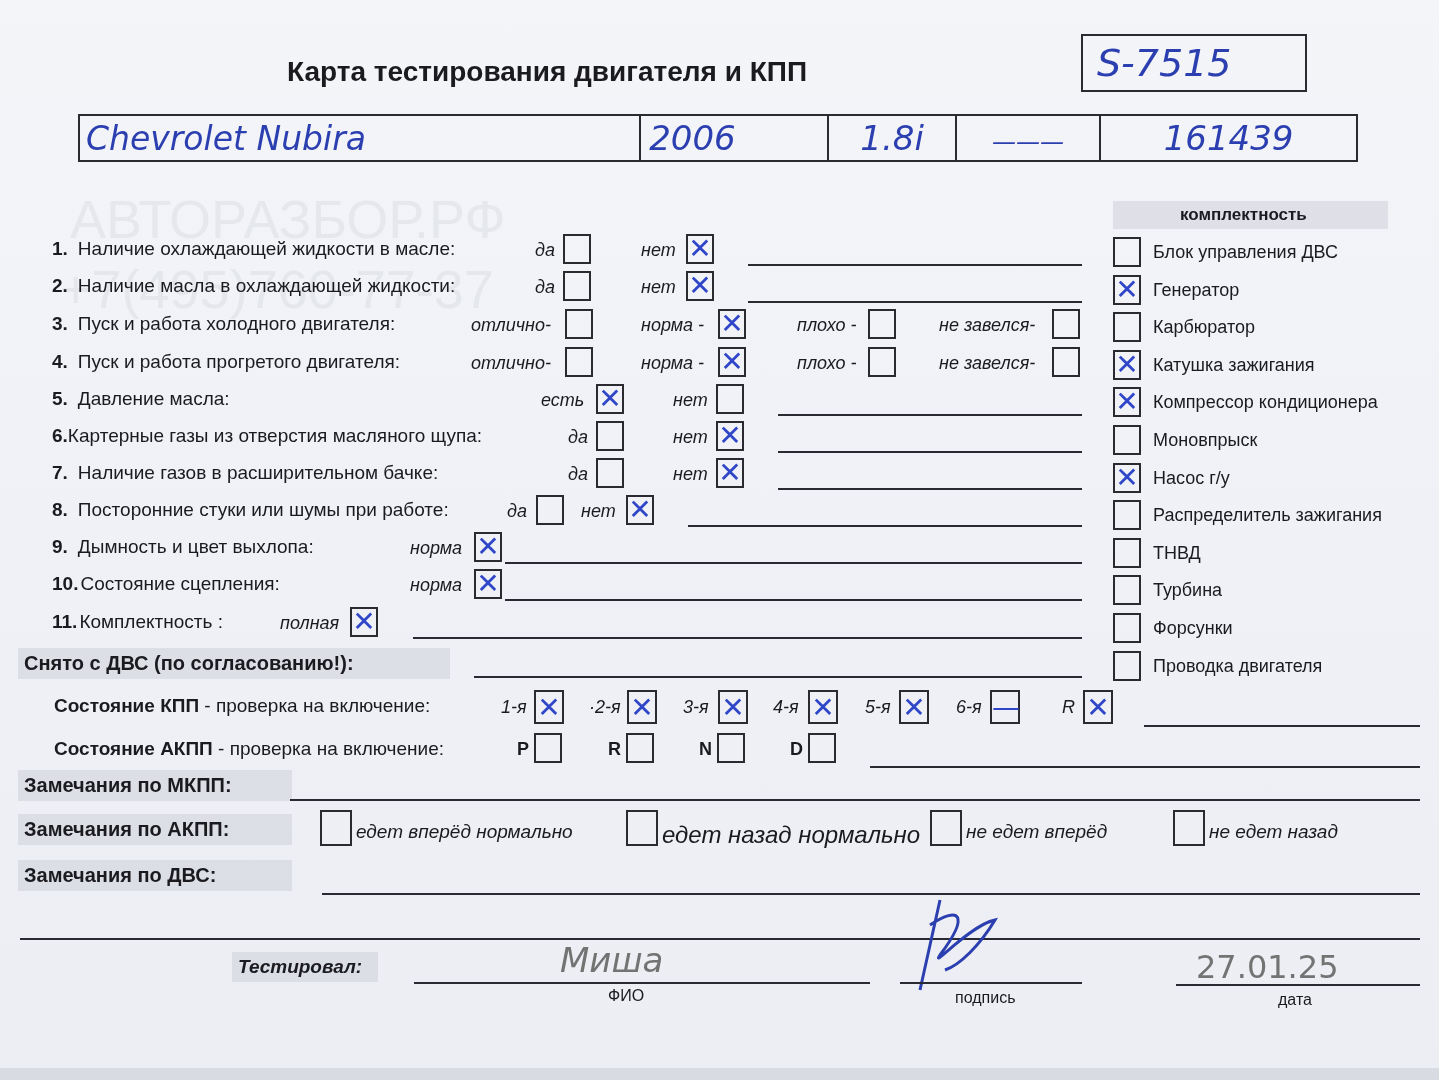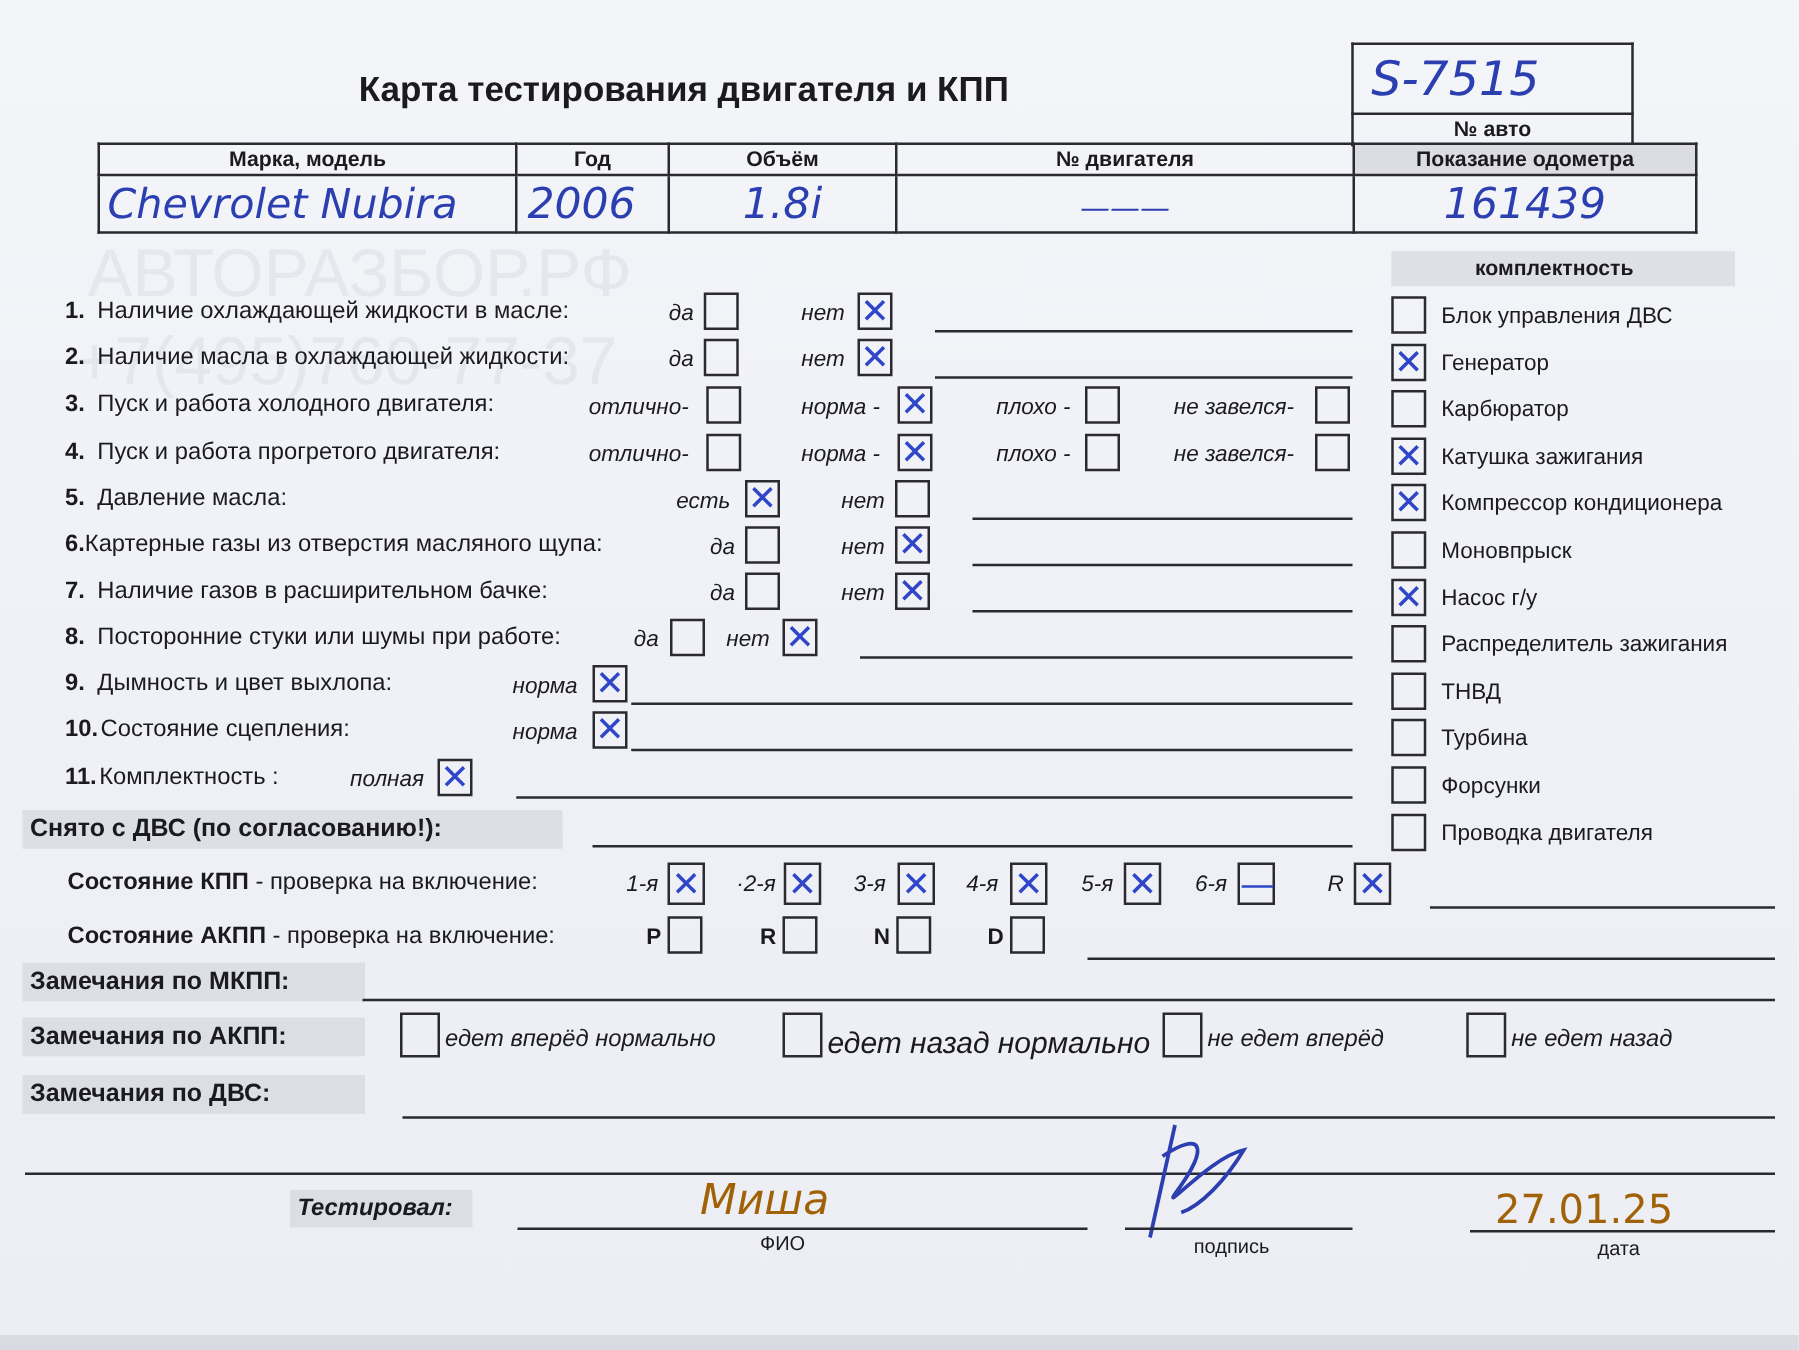--- a/index.html
+++ b/index.html
@@ -32,54 +32,44 @@
     color:#2f46c8; font-size:28px; line-height:26px; text-align:center; font-family:"DejaVu Sans", sans-serif;
   }
   .q { position:absolute; font-size:19px; white-space:nowrap; }
   .q b { font-weight:bold; }
   .opt { position:absolute; font-size:18px; font-style:italic; white-space:nowrap; }
   .kit-label { position:absolute; font-size:18px; white-space:nowrap; }
   .section { position:absolute; font-size:20px; font-weight:bold; white-space:nowrap; padding:4px 6px; }
   .shade { background:rgba(200,202,210,0.45); }
   .small { position:absolute; font-size:16px; white-space:nowrap; }
   .sig {
-    position:absolute; font-family:"DejaVu Sans", sans-serif; font-style:italic; color:#a16207;
+    position:absolute; font-family:"DejaVu Sans", sans-serif; font-style:italic; color:#737373;
   }
 </style>
 </head>
 <body>
 
 <div class="paper"></div>
 <div class="bottom-edge"></div>
 
 <div class="abs watermark" style="left:70px;top:188px;">АВТОРАЗБОР.РФ</div>
 <div class="abs watermark" style="left:60px;top:258px;">+7(495)760-77-37</div>
 
 <div class="abs title">Карта тестирования двигателя  и КПП</div>
 
 <table class="hdr" style="left:1081px;top:34px;width:226px;">
   <tbody>
       <tr>
         <td class="hdr-val" style="height:54px;text-align:left;padding-left:14px;"><span class="hand" style="font-size:38px;">S-7515</span></td>
       </tr>
-  <tr>
-        <td class="hdr-label">№ авто</td>
-      </tr>
 </tbody>
   </table>
 
 <table class="hdr" style="left:78px;top:114px;width:1280px;">
   <tbody>
-      <tr>
-    <td class="hdr-label" style="width:332px;">Марка, модель</td>
-    <td class="hdr-label" style="width:120px;">Год</td>
-    <td class="hdr-label" style="width:180px;">Объём</td>
-    <td class="hdr-label" style="width:364px;">№ двигателя</td>
-    <td class="hdr-label gray">Показание одометра</td>
-  </tr>
   <tr>
     <td class="hdr-val" style="text-align:left;padding-left:6px;"><span class="hand" style="font-size:33px;">Chevrolet Nubira</span></td>
     <td class="hdr-val" style="text-align:left;padding-left:8px;"><span class="hand">2006</span></td>
     <td class="hdr-val"><span class="hand">1.8i</span></td>
     <td class="hdr-val"><span class="hand" style="font-size:24px;">———</span></td>
     <td class="hdr-val"><span class="hand">161439</span></td>
   </tr>
 </tbody>
   </table>
 

